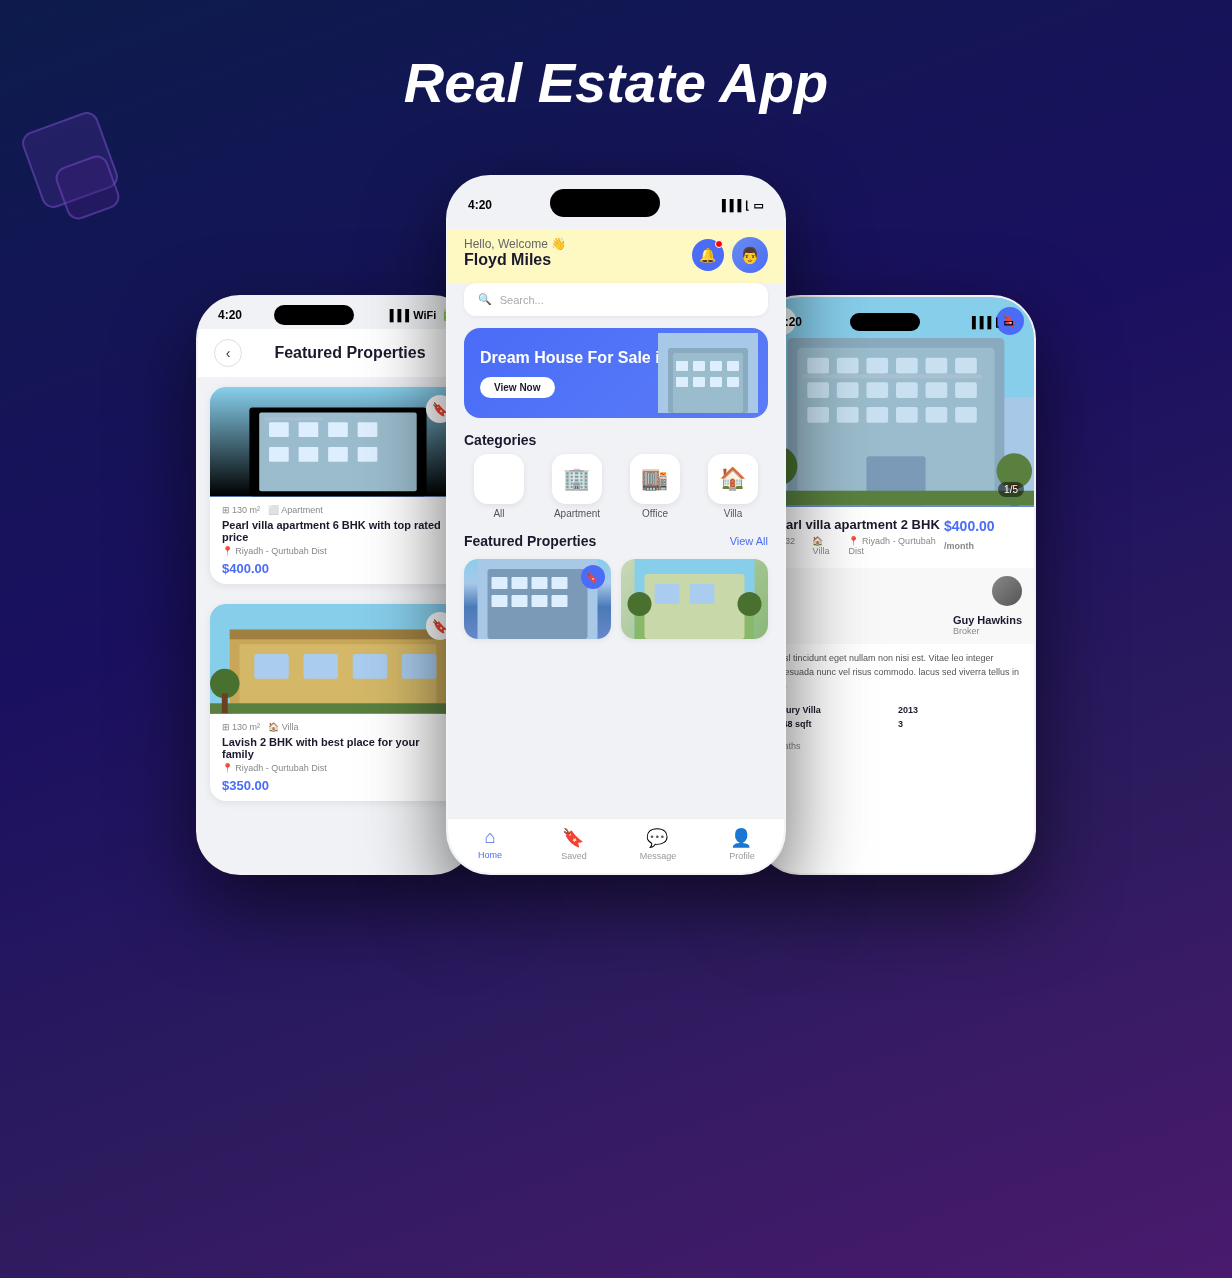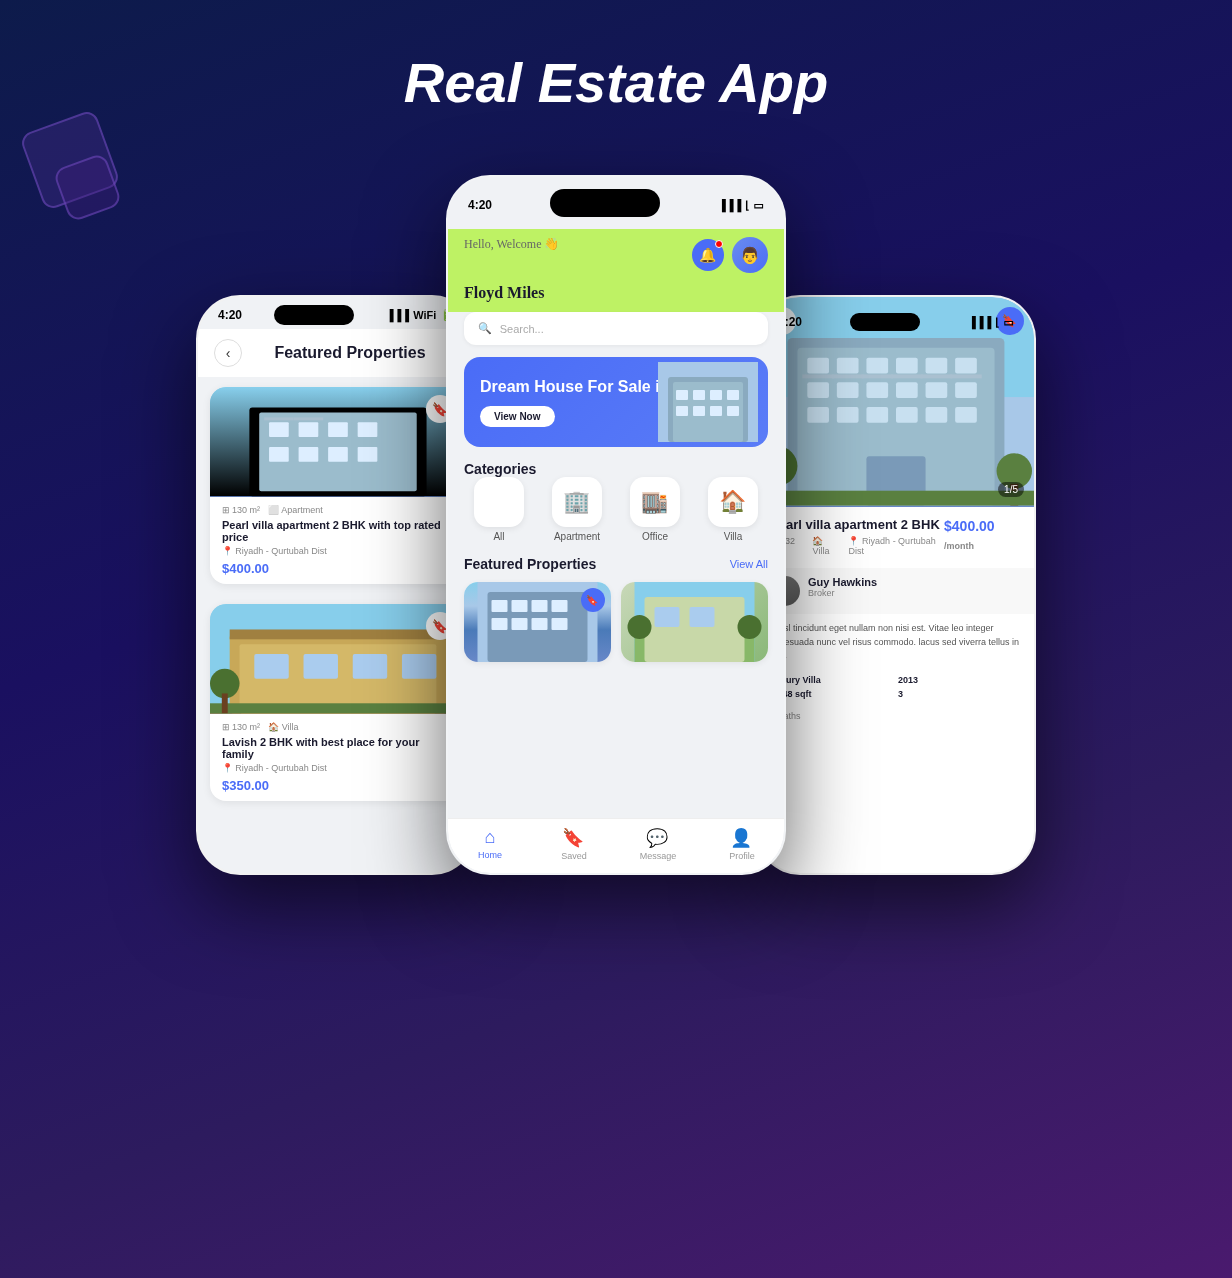--- a/index.html
+++ b/index.html
@@ -194,33 +194,31 @@
       gap: 2px;
       margin-bottom: 5px;
     }
     .prop-price {
       font-size: 13px;
       font-weight: 700;
       color: #4a6cf7;
     }
 
     .center-header {
-      background: #bef264;
+      background: #fef9c3;
       padding: 8px 16px 10px;
-      font-family: Liberation Serif, serif;
     }
     .greeting {
       font-size: 12px;
       color: #666;
     }
     .user-name {
       font-size: 16px;
       font-weight: 700;
       color: #1a1a2e;
-      margin-top: 32px;
     }
     .header-row {
       display: flex;
       justify-content: space-between;
       align-items: flex-start;
     }
     .header-actions {
       display: flex;
       align-items: center;
       gap: 8px;
@@ -300,21 +298,21 @@
       position: absolute;
       right: 10px;
       top: 5px;
     }
 
     .section-title {
       font-size: 14px;
       font-weight: 700;
       color: #1a1a2e;
       padding: 0 16px;
-      margin-bottom: 0;
+      margin-bottom: 6px;
     }
 
     .categories {
       display: flex;
       gap: 8px;
       padding: 0 16px;
       margin-bottom: 14px;
     }
     .cat-item {
       flex: 1;
@@ -457,24 +455,25 @@
       font-weight: 700;
       color: #4a6cf7;
     }
     .right-price-label {
       font-size: 9px;
       color: #888;
       font-weight: 700;
     }
     .broker-row {
       display: flex;
-      align-items: flex-start;
+      align-items: flex-end;
       gap: 8px;
       padding: 8px 12px;
       background: #f8f8f8;
+      flex-direction: column;
     }
     .broker-avatar {
       width: 30px; height: 30px;
       border-radius: 50%;
       background: linear-gradient(135deg, #888, #555);
     }
     .broker-name { font-size: 11px; font-weight: 600; color: #1a1a2e; }
     .broker-role { font-size: 9px; color: #888; }
 
     .desc-text {
@@ -591,21 +590,21 @@
             <rect x="55" y="30" width="30" height="3" fill="#aac0d0"></rect>
             <rect x="85" y="30" width="30" height="3" fill="#aac0d0"></rect>
           </svg>
           <div class="save-btn-card">🔖</div>
         </div>
         <div class="prop-info">
           <div class="prop-meta">
             <span>⊞ 130 m²</span>
             <span>⬜ Apartment</span>
           </div>
-          <div class="prop-title">Pearl villa apartment 2 BHK with top rated price</div>
+          <div class="prop-title">Pearl villa apartment 6 BHK with top rated price</div>
           <div class="prop-location">
             <span>📍</span>
             <span>Riyadh - Qurtubah Dist</span>
           </div>
           <div class="prop-price">$400.00</div>
         </div>
       </div>
 
       <div class="property-card-left">
         <div class="prop-img building-brown">

